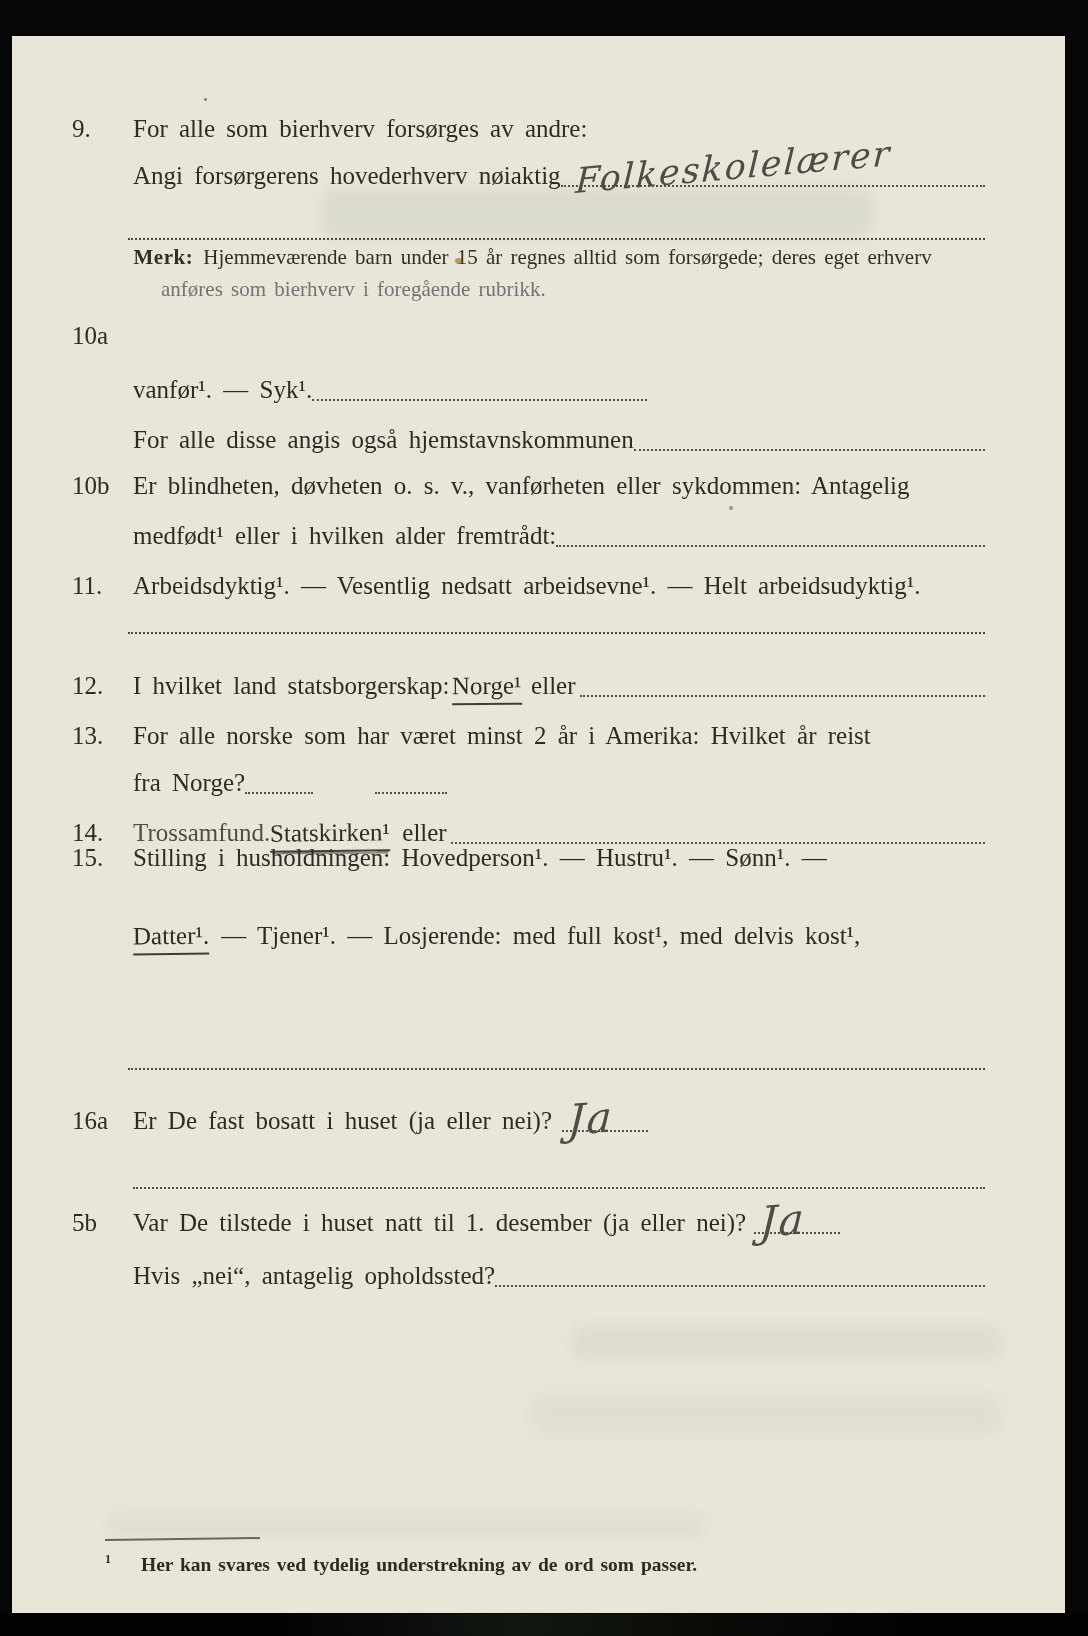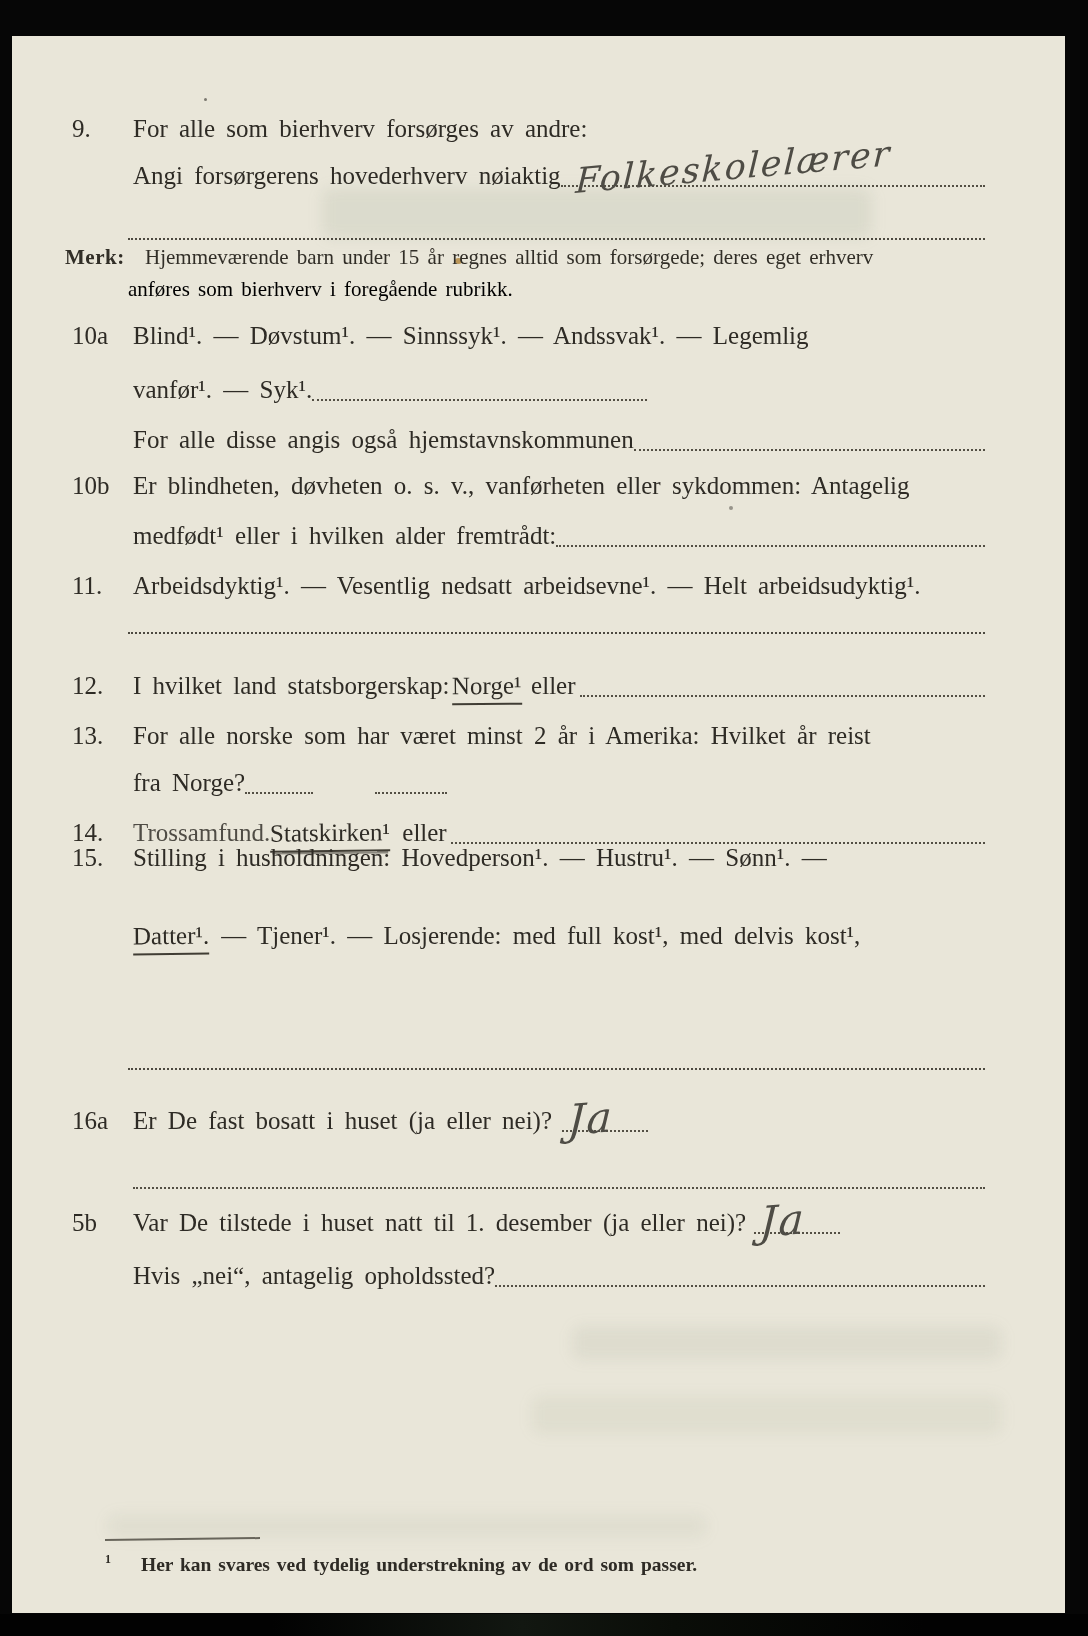--- a/index.html
+++ b/index.html
@@ -46,24 +46,24 @@
     color:#4e4c45;transform:rotate(-5deg) skewX(-8deg);letter-spacing:2px;
     pointer-events:none;line-height:1;
   }
   .hand.occupation{left:14px;bottom:0px;font-size:35px;}
   .hand.ja{left:6px;bottom:-10px;font-size:42px;}
   .rule{
     position:absolute;border-bottom:2.5px dotted #4c4940;height:0;
   }
   .merkrow{
     position:absolute;left:53px;right:75px;font-size:21px;line-height:30px;
-    color:#312e27;white-space:nowrap;word-spacing:3px;
+    color:#312e27;white-space:nowrap;word-spacing:3px;text-align:center;
   }
   .merk-label{font-weight:bold;display:inline-block;width:80px;letter-spacing:.5px;}
-  .merk-cont{position:absolute;left:116px;right:75px;font-size:21px;line-height:30px;color:#000000;word-spacing:3px;white-space:nowrap;font-family:Liberation Serif, serif;}
+  .merk-cont{position:absolute;left:149px;right:75px;font-size:21px;line-height:30px;color:#737373;word-spacing:3px;white-space:nowrap;font-family:Liberation Serif, serif;}
   .footdash{
     position:absolute;left:93px;top:1502px;width:155px;height:0;
     border-bottom:2px solid rgba(62,59,50,.75);transform:rotate(-.7deg);
   }
   .footnote{
     position:absolute;left:93px;top:1516px;font-size:19.5px;font-weight:bold;
     color:#2e2b25;white-space:nowrap;word-spacing:2px;
   }
   .fn-marker{vertical-align:super;font-size:12px;font-weight:bold;display:inline-block;width:36px;}
   .smudge{position:absolute;filter:blur(7px);border-radius:10px;pointer-events:none;}
@@ -99,21 +99,20 @@
 
   <div class="merkrow" style="top:206px">
     <span class="merk-label">Merk:</span><span>Hjemmeværende barn under 15 år regnes alltid som forsørgede; deres eget erhverv</span>
   </div>
   <div class="merk-cont" style="top:238px">
     <span>anføres som bierhverv i foregående rubrikk.</span>
   </div>
 
   <div class="row" style="top:284px">
     <span class="num">10a</span>
-    <span class="txt">Blind¹. — Døvstum¹. — Sinnssyk¹. — Andssvak¹. — Legemlig</span>
   </div>
   <div class="row" style="top:338px">
     <span class="txt">vanfør¹. — Syk¹.</span>
     <span class="dotfixed" style="width:335px"></span>
   </div>
   <div class="row" style="top:388px">
     <span class="txt">For alle disse angis også hjemstavnskommunen</span>
     <span class="dotfill"></span>
   </div>
 

